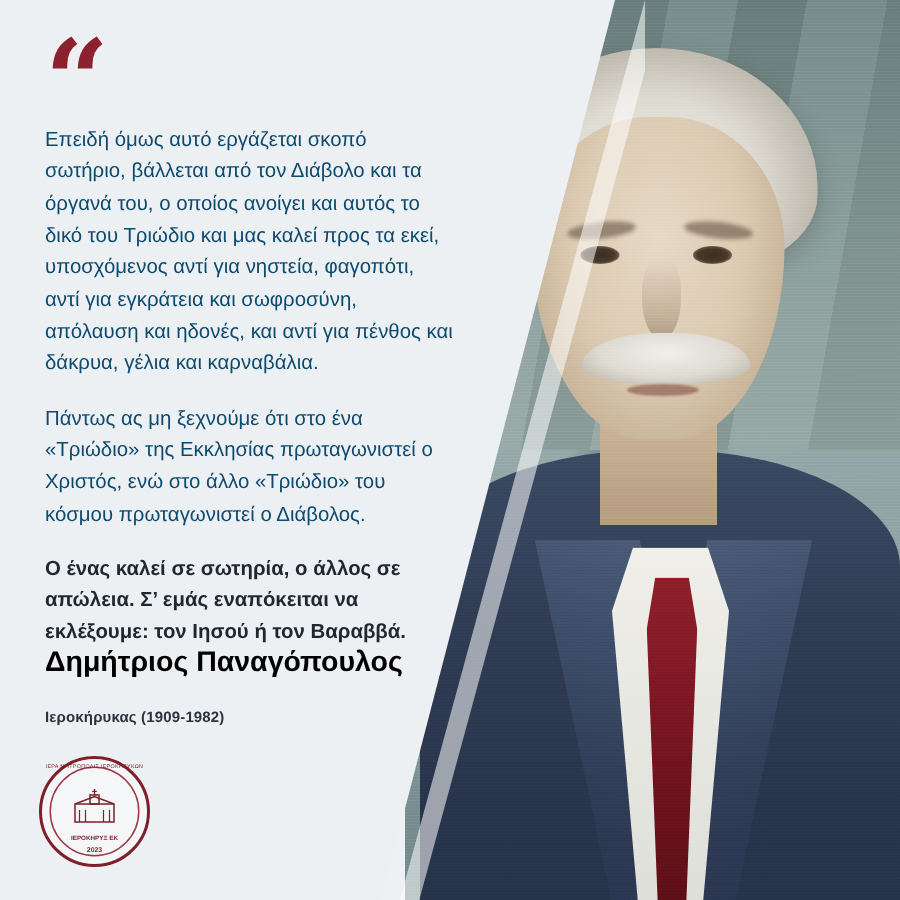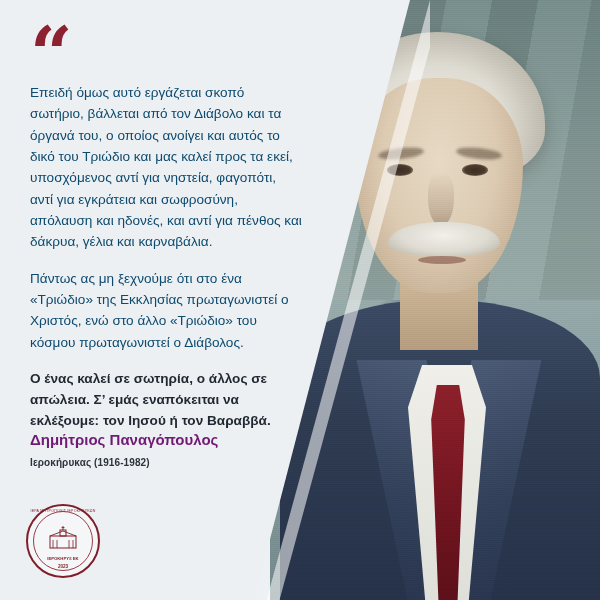--- a/index.html
+++ b/index.html
@@ -192,23 +192,23 @@
     margin-bottom: 15px;
   }
   .bold-para {
     font-weight: 700;
     color: #1f2730;
     font-size: 13.6px;
     line-height: 1.55;
   }
   #author {
     font-weight: 700;
-    font-size: 15px;
-    color: #701a75;
-    margin-bottom: 9px;
+    font-size: 19px;
+    color: #000000;
+    margin-bottom: 20px;
   }
   #author-role {
     font-weight: 700;
     font-size: 10px;
     color: #2b333c;
     letter-spacing: 0.1px;
   }
 
   
   #logo {
@@ -290,21 +290,21 @@
   <div id="left-panel-edge"></div>
 
   <div id="content">
     <div id="quote-mark">“</div>
 
     <p class="para">Επειδή όμως αυτό εργάζεται σκοπό σωτήριο, βάλλεται από τον Διάβολο και τα όργανά του, ο οποίος ανοίγει και αυτός το δικό του Τριώδιο και μας καλεί προς τα εκεί, υποσχόμενος αντί για νηστεία, φαγοπότι, αντί για εγκράτεια και σωφροσύνη, απόλαυση και ηδονές, και αντί για πένθος και δάκρυα, γέλια και καρναβάλια.</p>
     <p class="para">Πάντως ας μη ξεχνούμε ότι στο ένα «Τριώδιο» της Εκκλησίας πρωταγωνιστεί ο Χριστός, ενώ στο άλλο «Τριώδιο» του κόσμου πρωταγωνιστεί ο Διάβολος.</p>
     <p class="bold-para">Ο ένας καλεί σε σωτηρία, ο άλλος σε απώλεια. Σ’ εμάς εναπόκειται να εκλέξουμε: τον Ιησού ή τον Βαραββά.</p>
 
     <div id="author">Δημήτριος Παναγόπουλος</div>
-    <div id="author-role">Ιεροκήρυκας (1916-1982)</div>
+    <div id="author-role">Ιεροκήρυκας (1909-1982)</div>
   </div>
 
   <div id="logo">
     <div id="seal-outer"></div>
     <div id="seal-inner"></div>
     <div id="seal-top-text">ΙΕΡΑ ΜΗΤΡΟΠΟΛΙΣ ΙΕΡΟΚΗΡΥΚΩΝ</div>
     <svg id="seal-building" viewBox="0 0 34 24">
       <rect x="4" y="10" width="26" height="12" fill="none" stroke="#7e1f2b" stroke-width="1"></rect>
       <rect x="14" y="4" width="6" height="6" fill="none" stroke="#7e1f2b" stroke-width="1"></rect>
       <path d="M17 0 L17 4 M15.5 1.6 L18.5 1.6" stroke="#7e1f2b" stroke-width="0.9"></path>

